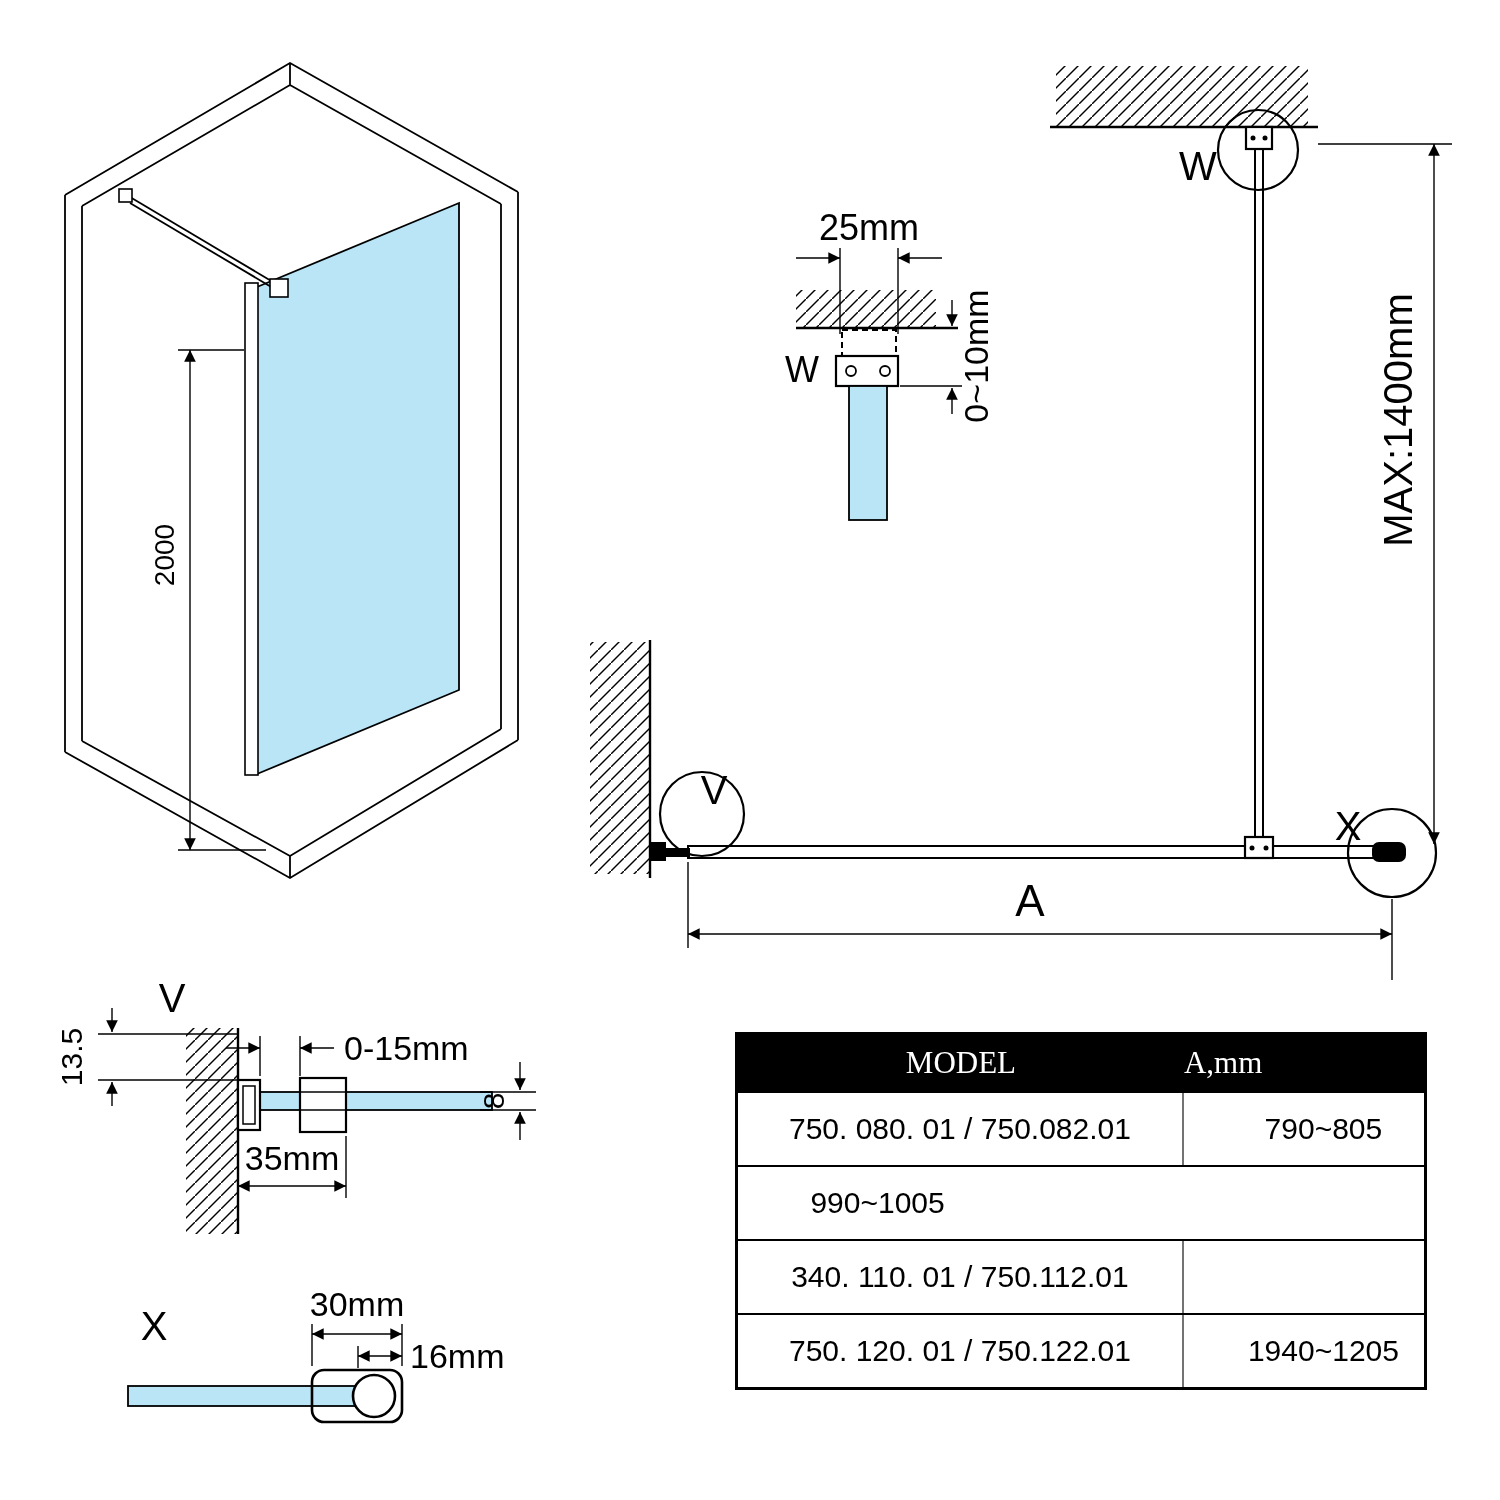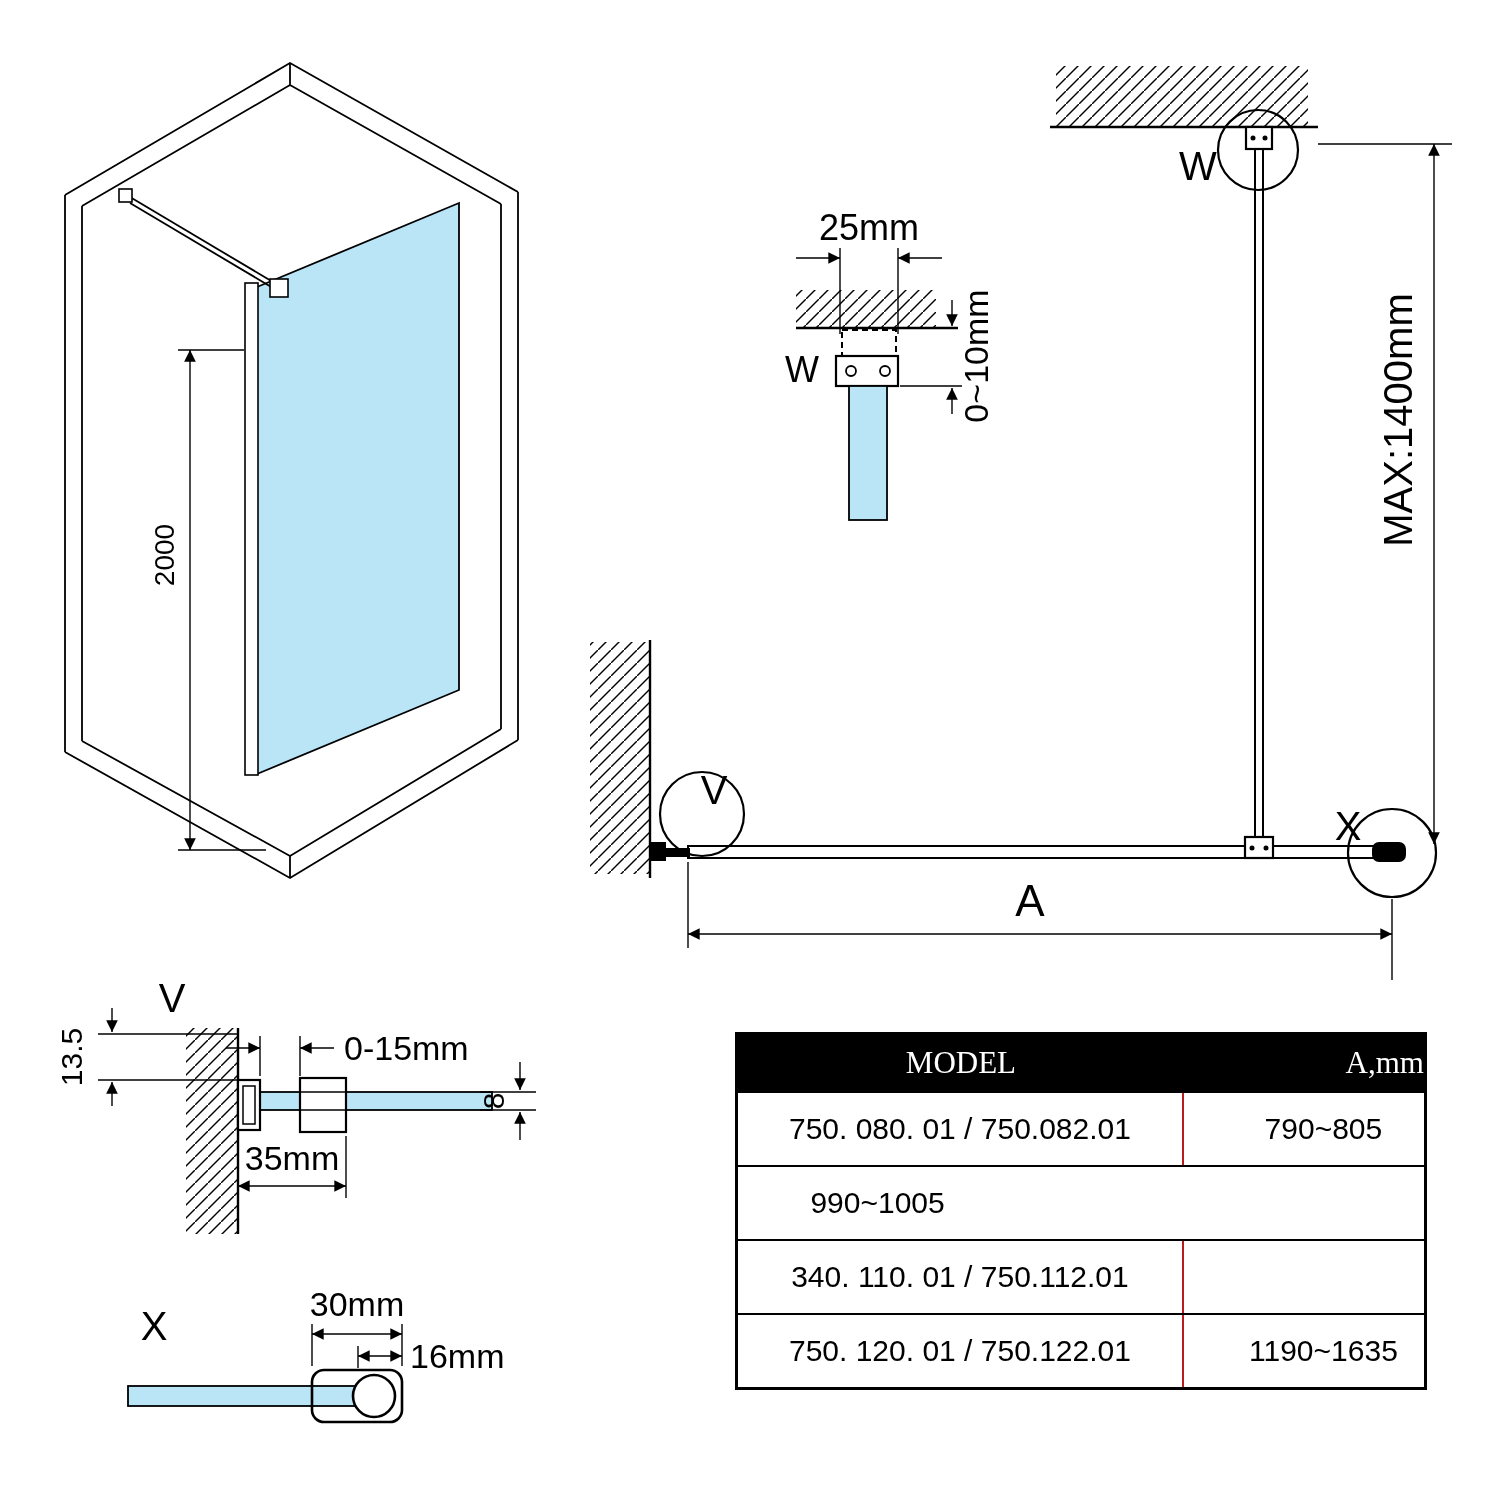--- a/index.html
+++ b/index.html
@@ -25,25 +25,25 @@
   
   .spec-table {
     position:absolute; left:735px; top:1032px; width:692px;
     border:3px solid #000; background:#fff;
   }
   .t-header {
     display:flex; background:var(--header_bg,#000); color:var(--header_text,#fff);
     height:56px; align-items:center; font-size:31px;font-family:Liberation Serif, serif;
   }
   .t-h-model { width:65%; text-align:center; }
-  .t-h-a     { width:35%; text-align:right; }
+  .t-h-a     { width:35%; text-align:left; }
   .t-row { display:flex; height:74px; border-top:2px solid #000; font-size:30px; color:#000; }
   .t-cell-model {
     width:65%; display:flex; align-items:center; justify-content:center;
-    border-right:2px solid #b91c1c;
+    border-right:2px solid #737373;
   }
   .t-cell-a { width:35%; display:flex; align-items:center; justify-content:center;padding-left:39px; }
 </style>
 </head>
 <body>
 
 <div class="canvas">
 
 <svg class="drawing" width="1500" height="1500" viewBox="0 0 1500 1500">
   <defs>
@@ -215,17 +215,17 @@
     <div class="t-cell-a">790~805</div>
   </div>
   <div class="t-row">
     <div class="t-cell-a">990~1005</div>
   </div>
   <div class="t-row">
     <div class="t-cell-model">340. 110. 01 / 750.112.01</div>
   </div>
   <div class="t-row">
     <div class="t-cell-model">750. 120. 01 / 750.122.01</div>
-    <div class="t-cell-a">1190~1635</div>
+    <div class="t-cell-a">1940~1205</div>
   </div>
 </div>
 
 </div>
 
 </body></html>

